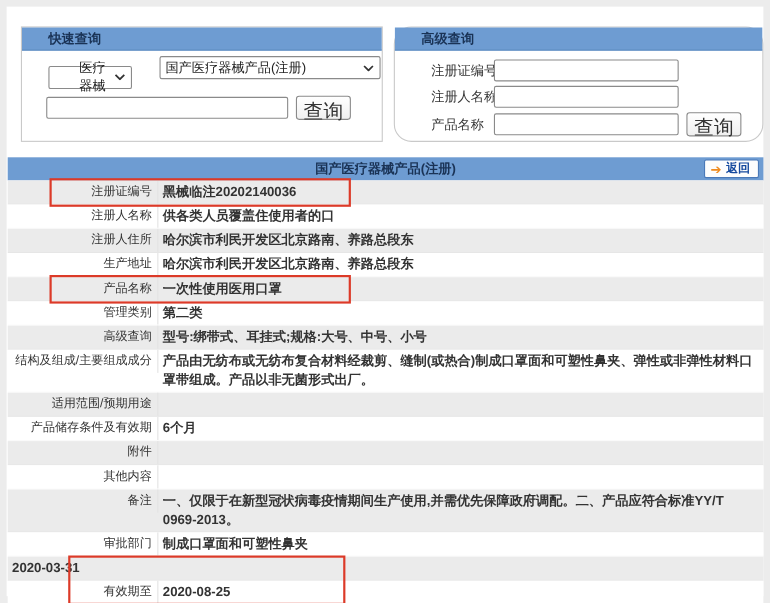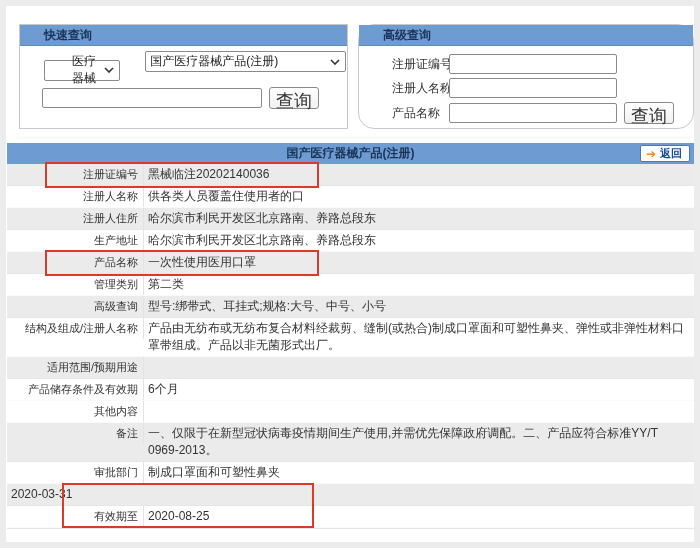--- a/index.html
+++ b/index.html
@@ -69,20 +69,21 @@
   .row.stripe{background:#ebebeb;}
   .row.plain{background:#ffffff;}
   .lbl{
     flex:0 0 131px;padding:2px 5px 2px 0;line-height:17px;
     text-align:right;white-space:nowrap;font-size:11px;color:#333;
     border-right:1px solid #e3e3e3;
   }
   .val{
     flex:1;padding:2px 8px 2px 4px;line-height:17px;font-size:12px;color:#333;
     min-height:17px;
+    font-weight:bold;
   }
   .hl-box{
     position:absolute;left:38px;top:-2px;width:270px;height:22px;
     border:2px solid #dc3a28;pointer-events:none;z-index:5;
   }
   .hl-box.tall{left:55px;width:248px;height:41px;top:-1px;}
 </style>
 </head>
 <body>
 
@@ -177,33 +178,37 @@
     <div class="lbl">管理类别</div>
     <div class="val">第二类</div>
   </div>
 
   <div class="row stripe">
     <div class="lbl">高级查询</div>
     <div class="val">型号:绑带式、耳挂式;规格:大号、中号、小号</div>
   </div>
 
   <div class="row plain">
-    <div class="lbl">结构及组成/注册人名称</div>
+    <div class="lbl">结构及组成/主要组成成分</div>
     <div class="val">产品由无纺布或无纺布复合材料经裁剪、缝制(或热合)制成口罩面和可塑性鼻夹、弹性或非弹性材料口罩带组成。产品以非无菌形式出厂。</div>
   </div>
 
   <div class="row stripe">
     <div class="lbl">适用范围/预期用途</div>
   </div>
 
   <div class="row plain">
     <div class="lbl">产品储存条件及有效期</div>
     <div class="val">6个月</div>
   </div>
 
+  <div class="row stripe">
+    <div class="lbl">附件</div>
+    <div class="val"></div>
+  </div>
 
   <div class="row plain">
     <div class="lbl">其他内容</div>
     <div class="val"></div>
   </div>
 
   <div class="row stripe">
     <div class="lbl">备注</div>
     <div class="val">一、仅限于在新型冠状病毒疫情期间生产使用,并需优先保障政府调配。二、产品应符合标准YY/T 0969-2013。</div>
   </div>

